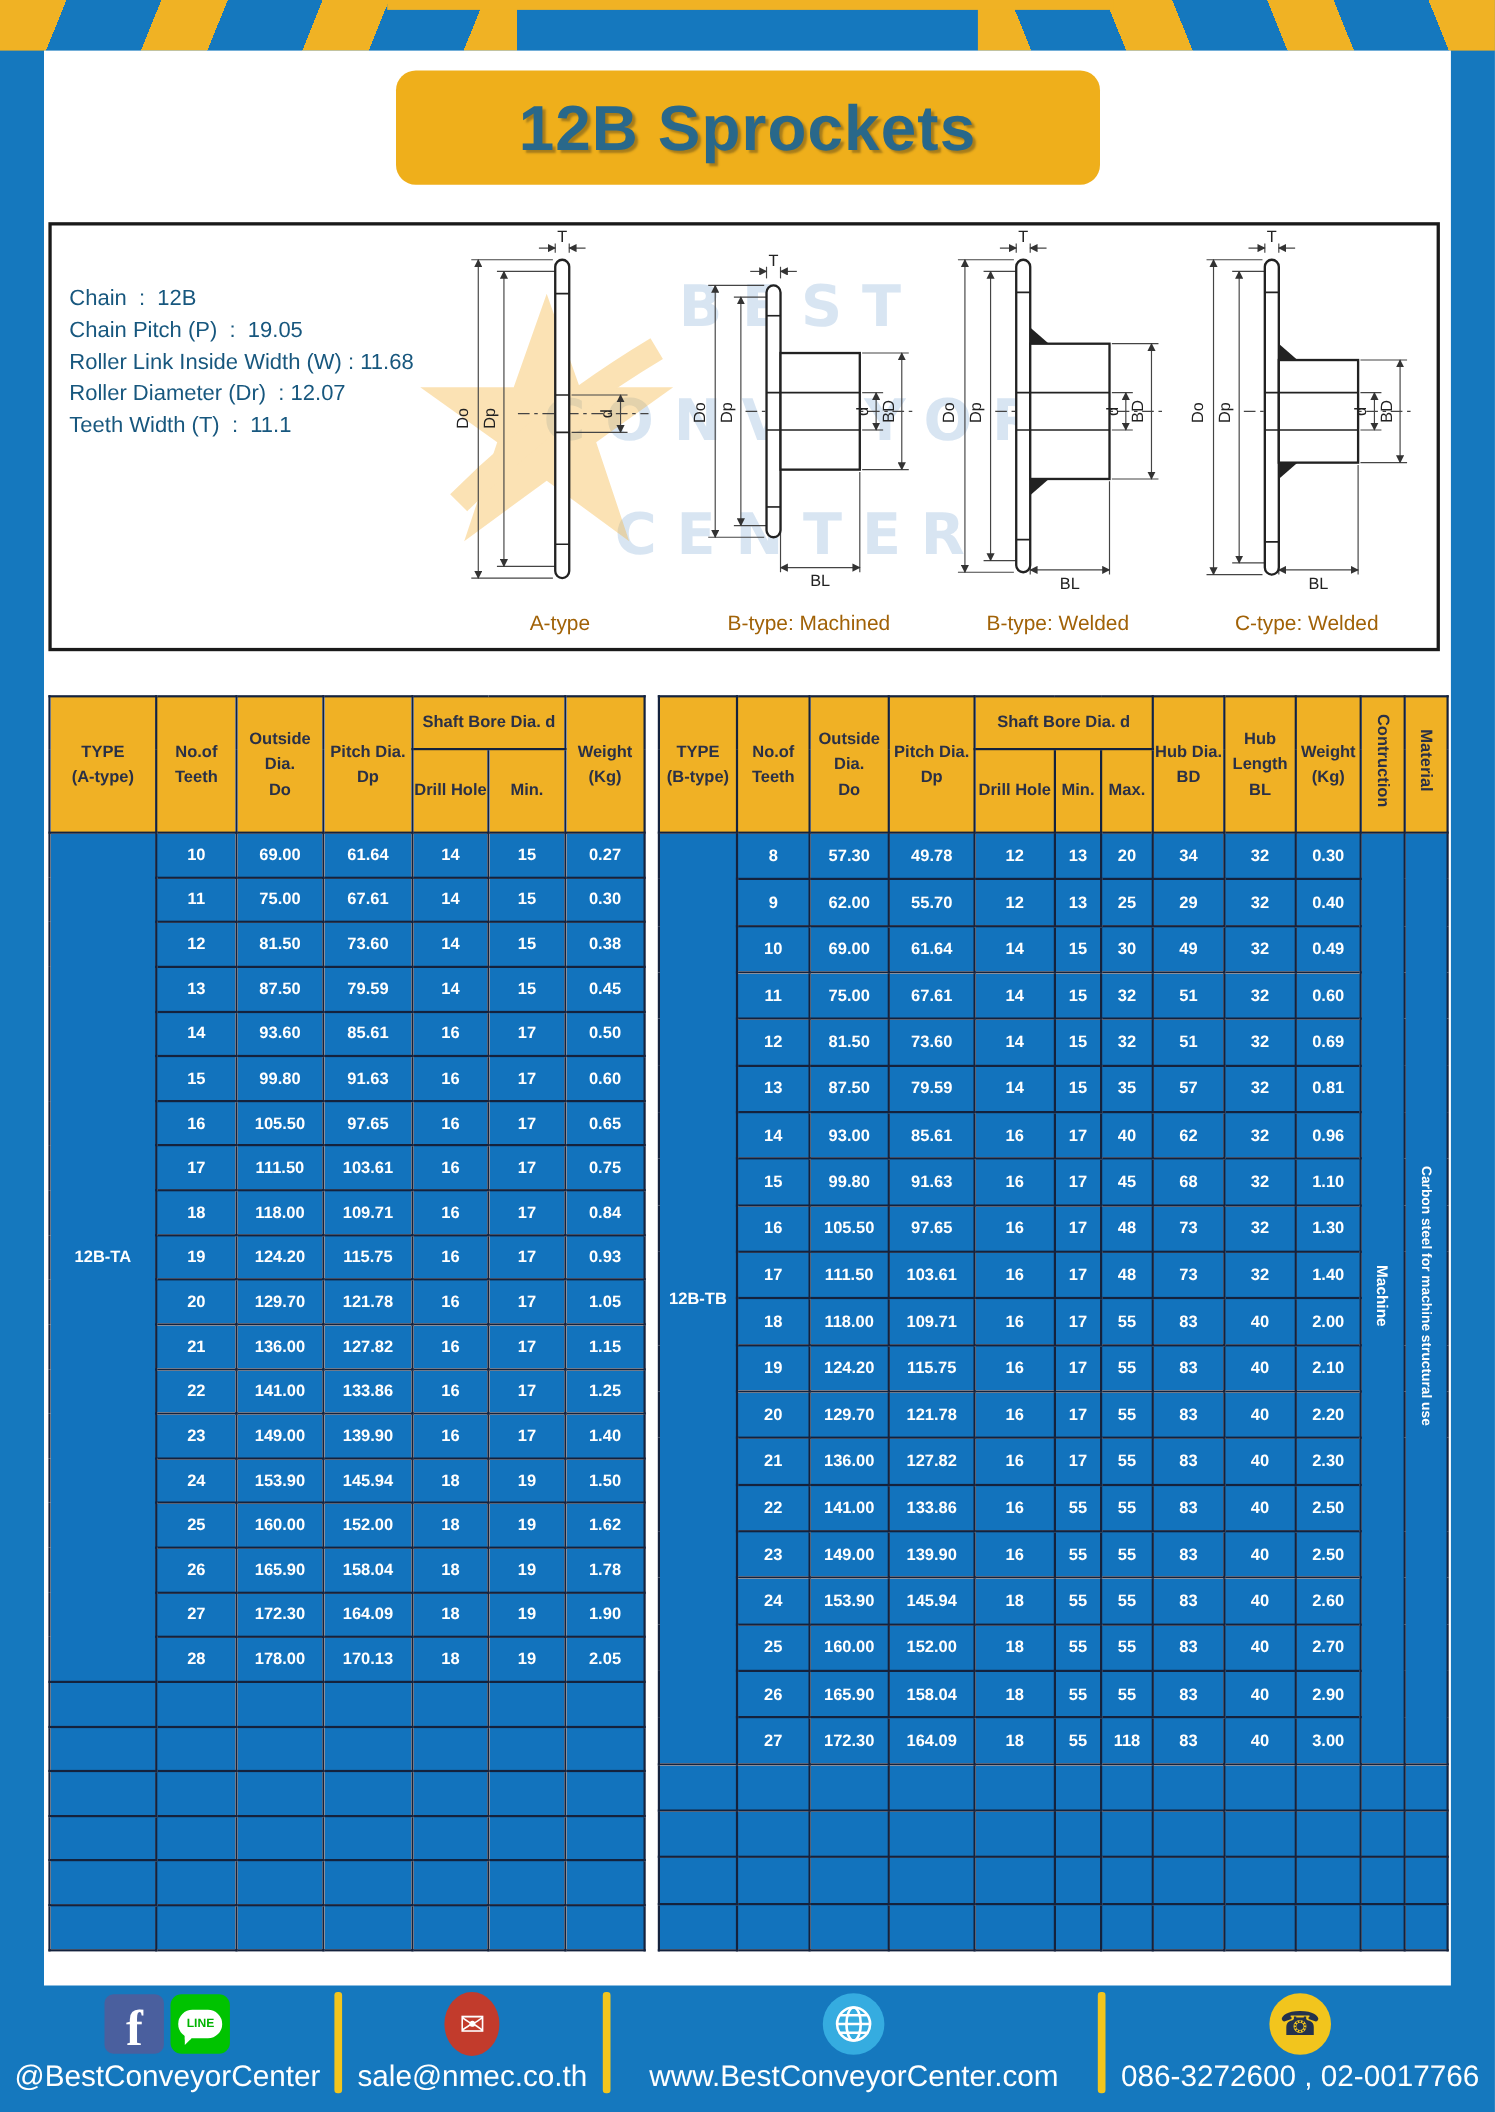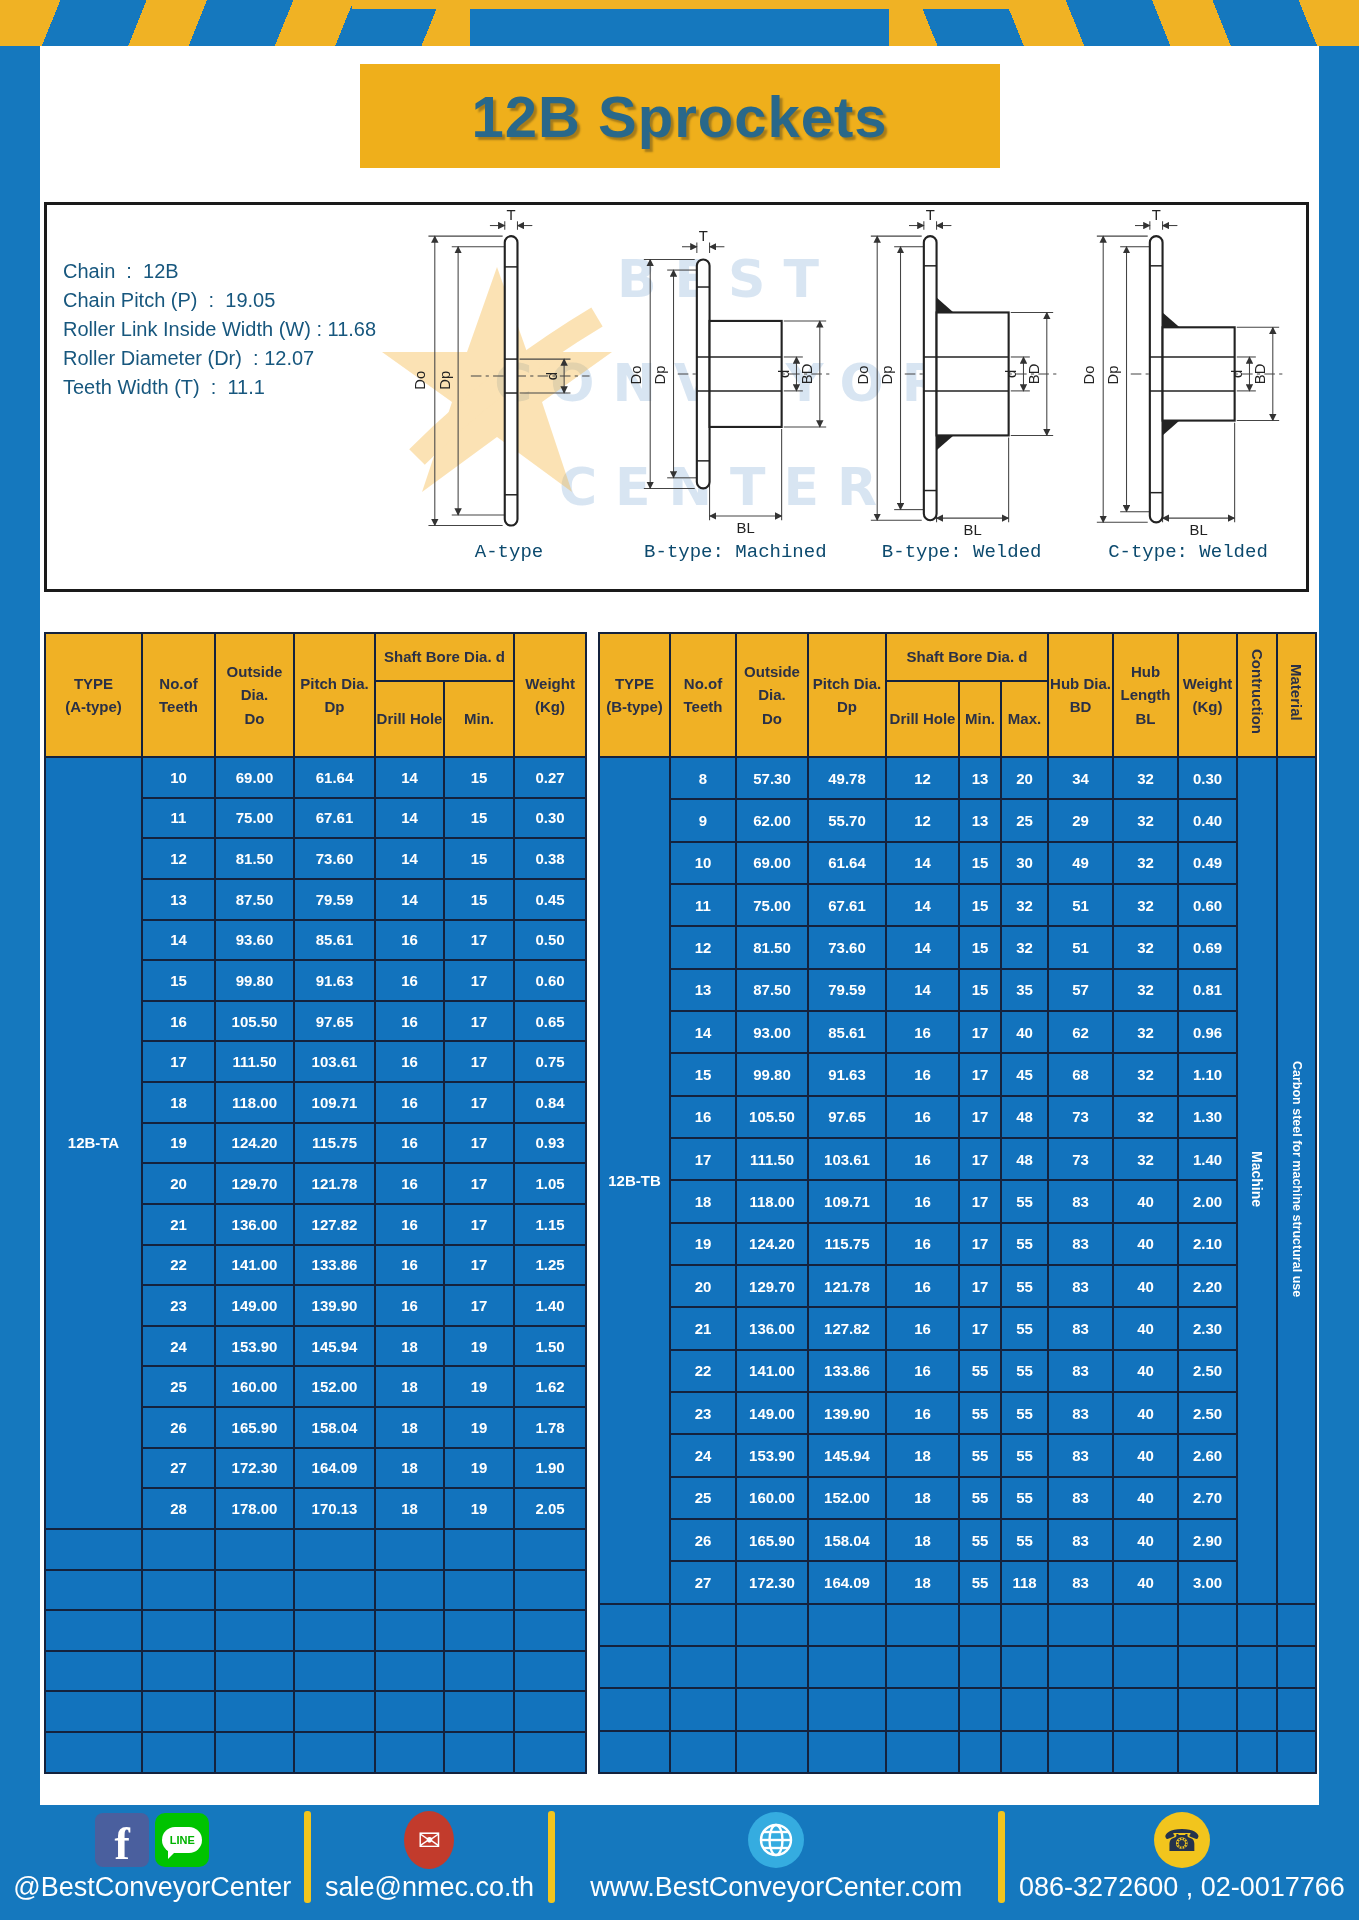--- a/index.html
+++ b/index.html
@@ -10,33 +10,33 @@
   
   .top-band{position:absolute;left:0;top:0;width:1359px;height:46px;}
   .hazard{position:absolute;top:0;height:46px;width:470px;}
   .hazard-l{left:0;background:repeating-linear-gradient(112deg,#f0b224 0 56px,rgba(0,0,0,0) 56px 136px);}
   .hazard-r{right:0;background:repeating-linear-gradient(112deg,#f0b224 0 56px,rgba(0,0,0,0) 56px 136px);transform:scaleX(-1);}
   .top-strip{position:absolute;left:352px;top:0;width:660px;height:9px;background:#f0b224;}
   
   .sheet{position:absolute;left:40px;top:46px;width:1279px;height:1759px;background:#ffffff;}
   
   .banner{position:absolute;left:50%;transform:translateX(-50%);top:18px;width:640px;height:104px;
-    background:#efaf1b;display:flex;align-items:center;justify-content:center;}
+    background:#efaf1b;display:flex;align-items:center;justify-content:center;border-radius:18px;}
   .banner span{font-size:58px;font-weight:bold;color:#29688a;text-shadow:3px 3px 2px rgba(30,30,30,.35);letter-spacing:1px;}
   
   .spec-box{position:absolute;left:4px;top:156px;width:1265px;height:390px;background:#fff;border:3px solid #1a1a1a;box-sizing:border-box;}
   .specs{position:absolute;left:16px;top:52px;z-index:2;}
   .spec-line{font-size:20px;font-weight:normal;color:#17577e;line-height:29px;white-space:pre;}
   .watermark{position:absolute;left:290px;top:22px;width:780px;height:340px;z-index:0;text-align:center;pointer-events:none;}
   .wm-line{font-size:52px;font-weight:bold;letter-spacing:18px;color:rgba(125,170,212,0.30);line-height:104px;font-family:"DejaVu Sans",sans-serif;}
   .wm-star{position:absolute;left:40px;top:30px;opacity:.38;}
   .diagrams{position:absolute;left:350px;right:6px;top:4px;height:378px;display:flex;justify-content:space-between;z-index:1;}
   .diag{margin:0;width:224px;display:flex;flex-direction:column;align-items:center;}
   .diag svg{width:212px;height:332px;display:block;}
-  .diag figcaption{font-size:19px;color:#0c4a6e;margin-top:0px;font-family:Liberation Mono, monospace;}
+  .diag figcaption{font-size:19px;color:#a16207;margin-top:16px;font-family:Liberation Sans, sans-serif;}
   svg text{font-family:"Liberation Sans",sans-serif;font-size:14px;fill:#222;}
   
   .t{position:absolute;border-collapse:collapse;table-layout:fixed;}
   .t-a{left:4px;top:586px;width:541px;height:1142px;}
   .t-b{left:558px;top:586px;width:717px;height:1142px;}
   .t th,.t td{border:2px solid #14223d;text-align:center;vertical-align:middle;overflow:hidden;padding:0;}
   .t th{background:#f0b125;color:#2a3046;font-size:15px;font-weight:bold;white-space:pre-line;line-height:1.55;}
   .t td{background:#1273bd;color:#ffffff;font-size:15px;font-weight:bold;}
   .t thead tr.h1{height:48px;}
   .t thead tr.h2{height:76px;}

